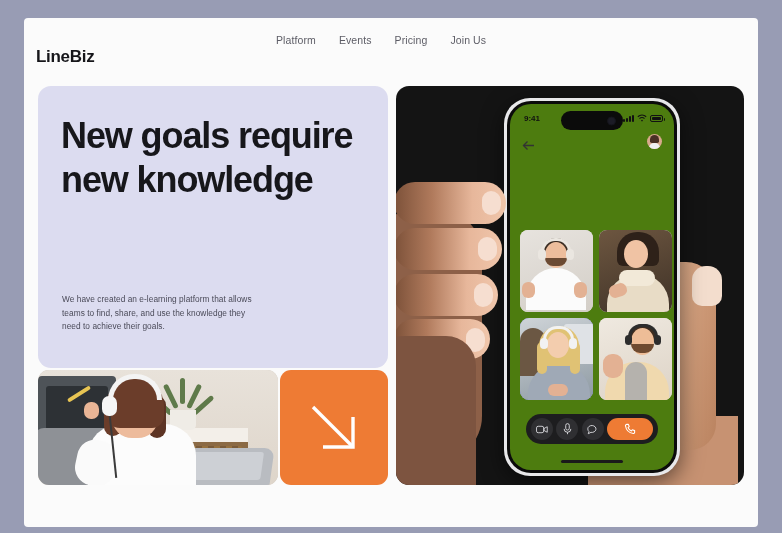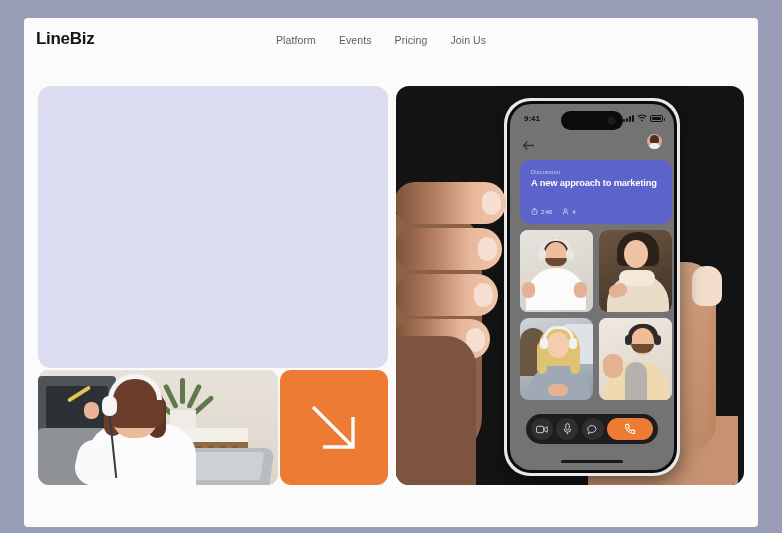--- a/index.html
+++ b/index.html
@@ -19,21 +19,21 @@
     overflow: hidden;
   }
 
   
   .header {
     position: absolute; left: 0; top: 0;
     width: 100%; height: 50px;
     display: flex; align-items: center;
   }
   .logo {
-    position: absolute; left: 12px; top: 11px;
+    position: absolute; left: 12px; top: 29px;
     font-size: 17px; font-weight: bold;
     letter-spacing: -0.3px; color: #16161a;
   }
   .nav {
     position: absolute; left: 252px; top: 16px;
     display: flex; gap: 23px;
   }
   .nav-link {
     font-size: 10.5px; color: #5d5d66;
     letter-spacing: 0.1px; cursor: pointer;
@@ -191,21 +191,21 @@
   .phone-inner {
     position: relative;
     width: 100%; height: 100%;
     background: #0b0b0b;
     border-radius: 24px;
     padding: 3px;
   }
   .screen {
     position: relative;
     width: 100%; height: 100%;
-    background: #737373;
+    background: #4d7c0f;
     border-radius: 21px;
     overflow: hidden;
   }
   .notch {
     position: absolute; left: 50%; top: 7px;
     transform: translateX(-50%);
     width: 62px; height: 19px;
     background: #0b0b0b; border-radius: 11px;
   }
   .notch-cam {
@@ -313,20 +313,22 @@
     <nav class="nav">
       <span class="nav-link">Platform</span>
       <span class="nav-link">Events</span>
       <span class="nav-link">Pricing</span>
       <span class="nav-link">Join Us</span>
     </nav>
 
   </div>
 
   <div class="hero-card">
+    <div class="hero-title">New goals require new knowledge</div>
+    <div class="hero-sub">We have created an e-learning platform that allows teams to find, share, and use the knowledge they need to achieve their goals.</div>
   </div>
 
   <div class="photo-card">
     <div class="scene">
       <div class="wall"></div>
       <div class="fireplace"></div>
       <div class="sofa"></div>
       <div class="shelf"></div>
       <div class="shelf2"></div>
       <div class="plant">
@@ -393,41 +395,20 @@
           <div class="app-bar">
             <span class="back-arrow">
               <svg width="13" height="11" viewBox="0 0 13 11">
                 <line x1="1.5" y1="5.5" x2="12" y2="5.5" stroke="#333" stroke-width="1.3"></line>
                 <polyline points="5.5,1.5 1.5,5.5 5.5,9.5" fill="none" stroke="#333" stroke-width="1.3"></polyline>
               </svg>
             </span>
             <span class="avatar"></span>
           </div>
 
-          <div class="disc-card">
-            <div class="disc-label">Discussion</div>
-            <div class="disc-title">A new approach to marketing</div>
-            <div class="disc-meta">
-              <span class="meta-item">
-                <svg width="7" height="7" viewBox="0 0 10 10">
-                  <circle cx="5" cy="5.6" r="3.8" fill="none" stroke="#e3e5f8" stroke-width="1"></circle>
-                  <line x1="5" y1="5.6" x2="5" y2="3.6" stroke="#e3e5f8" stroke-width="1"></line>
-                  <line x1="3.6" y1="0.8" x2="6.4" y2="0.8" stroke="#e3e5f8" stroke-width="1"></line>
-                </svg>
-                <span>2:46</span>
-              </span>
-              <span class="meta-item">
-                <svg width="7" height="7" viewBox="0 0 10 10">
-                  <circle cx="5" cy="3" r="2" fill="none" stroke="#e3e5f8" stroke-width="1"></circle>
-                  <path d="M1.5 9.2 A3.5 3.5 0 0 1 8.5 9.2" fill="none" stroke="#e3e5f8" stroke-width="1"></path>
-                </svg>
-                <span>4</span>
-              </span>
-            </div>
-          </div>
 
           <div class="grid">
 
             <div class="tile t1">
               <div class="t-bg"></div>
               <div class="p-body" style="left:6px;  top:38px; width:60px; height:42px; background:#fbfbfb;"></div>
               <div class="p-hand" style="left:2px;  top:52px; width:13px; height:16px;"></div>
               <div class="p-hand" style="left:54px; top:52px; width:13px; height:16px;"></div>
               <div class="p-hair" style="left:22px; top:8px; width:28px; height:20px; background:#3a2c22; border-radius:14px 14px 4px 4px;"></div>
               <div class="p-head" style="left:25px; top:12px; width:22px; height:26px; background:#edbd9c;"></div>

